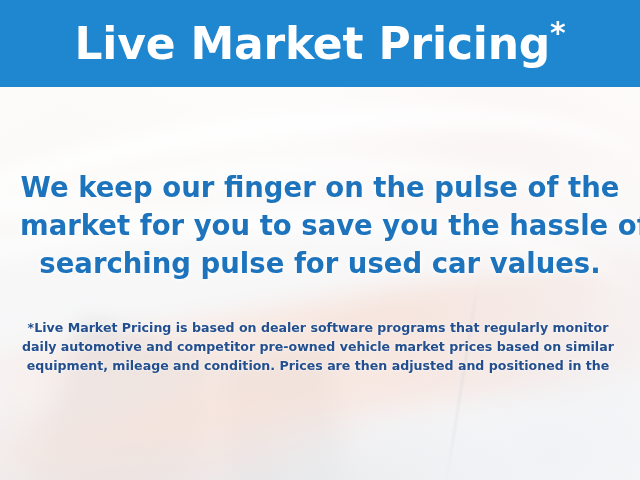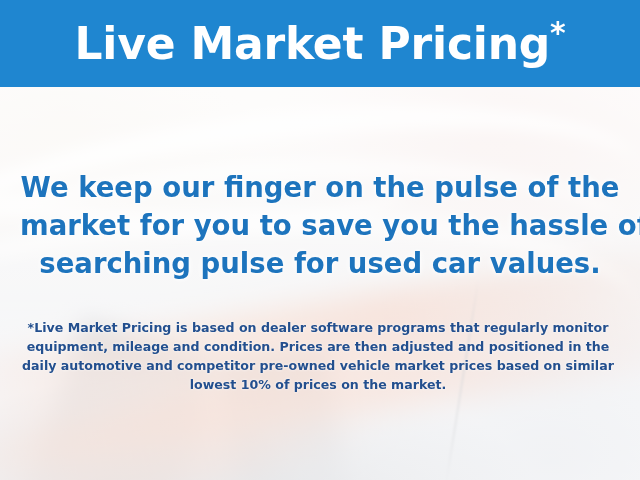--- a/index.html
+++ b/index.html
@@ -239,18 +239,17 @@
   </div>
 
   <div class="headline">
     <span class="headline-line">We keep our finger on the pulse of the</span>
     <span class="headline-line">market for you to save you the hassle of</span>
     <span class="headline-line">searching pulse for used car values.</span>
   </div>
 
   <div class="disclaimer">
     <span class="disclaimer-line">*Live Market Pricing is based on dealer software programs that regularly monitor</span>
+    <span class="disclaimer-line">daily automotive and competitor pre-owned vehicle market prices based on similar</span>
     <span class="disclaimer-line">equipment, mileage and condition. Prices are then adjusted and positioned in the</span>
-    <span class="disclaimer-line">daily automotive and competitor pre-owned vehicle market prices based on similar</span>
-    <span class="disclaimer-line">lowest 10% of prices on the market.</span>
   </div>
 
 </div>
 
 </body></html>

